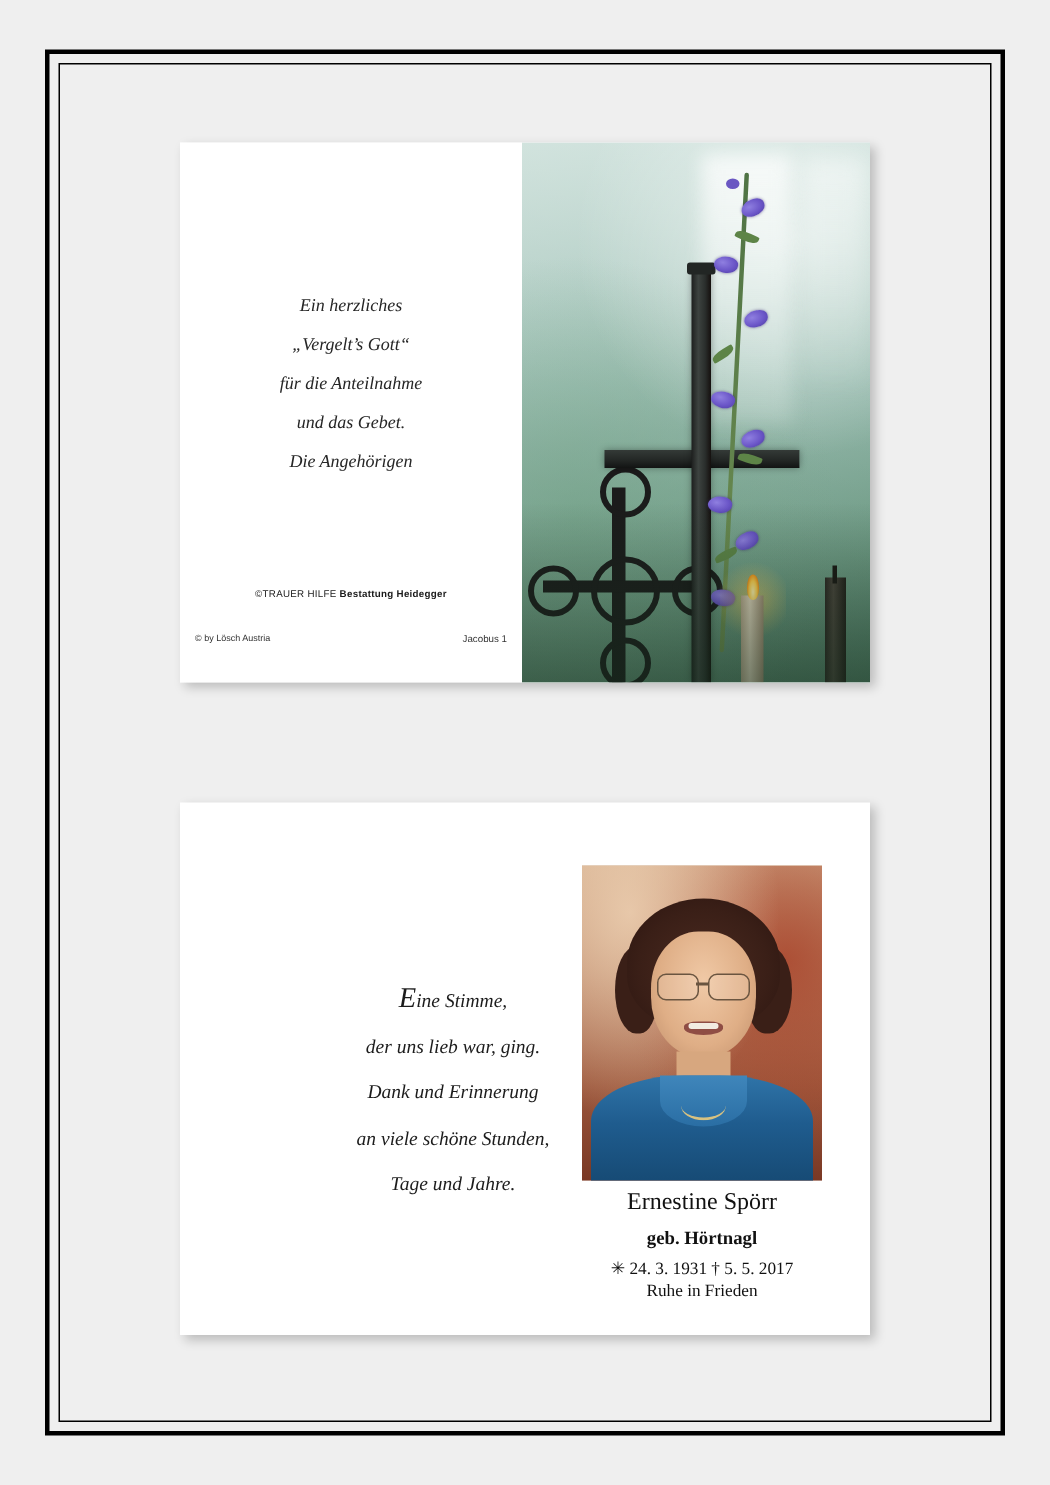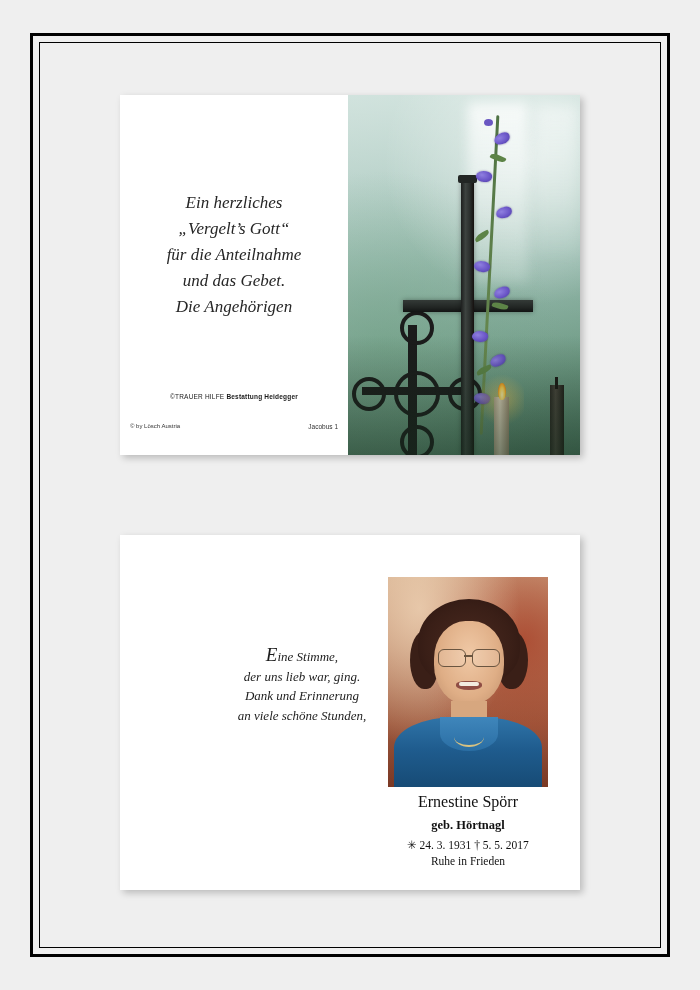--- a/index.html
+++ b/index.html
@@ -61,21 +61,21 @@
     height: 360px;
     background: #ffffff;
   }
   .card1-verse {
     position: absolute;
     left: 8px;
     top: 95px;
     width: 212px;
     text-align: center;
     font-style: italic;
-    font-size: 17px;
+    font-size: 12px;
     line-height: 26px;
     color: #262626;
     font-family: "Liberation Serif", serif;
   }
   .card1-verse div { white-space: nowrap; }
 
   .card1-brand {
     position: absolute;
     left: 0;
     top: 298px;
@@ -265,21 +265,21 @@
     left: 12px;
     top: 110px;
     width: 340px;
     text-align: center;
     font-style: italic;
     font-size: 13px;
     line-height: 19.5px;
     color: #1c1c1c;
     font-family: "Liberation Serif", serif;
   }
-  .card2-verse div { white-space: nowrap; }
+  .card2-verse div { white-space: nowrap; margin-top: 11px; }
   .dropcap {
     font-size: 19px;
     font-style: italic;
   }
   .portrait {
     position: absolute;
     left: 268px;
     top: 42px;
     width: 160px;
     height: 210px;
@@ -440,20 +440,21 @@
     </div>
   </div>
 
   <div class="card2">
 
     <div class="card2-verse">
       <div><span class="dropcap">E</span><span>ine Stimme,</span></div>
       <div>der uns lieb war, ging.</div>
       <div>Dank und Erinnerung</div>
       <div>an viele schöne Stunden,</div>
+      <div>Tage und Jahre.</div>
     </div>
 
     <div class="portrait">
       <div class="bg-blur"></div>
       <div class="hair-l"></div>
       <div class="hair-r"></div>
       <div class="hair"></div>
       <div class="face"></div>
       <div class="glasses-l"></div>
       <div class="glasses-r"></div>

